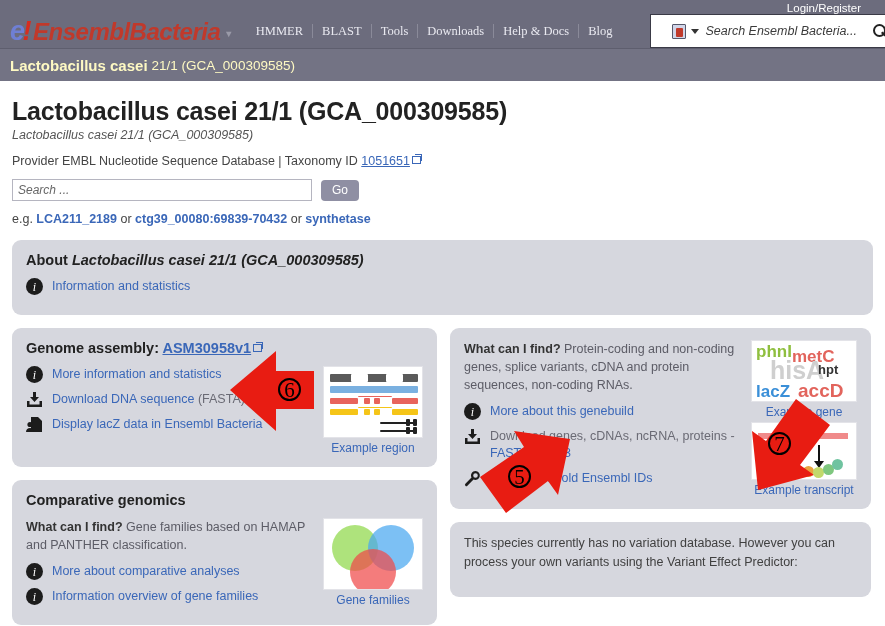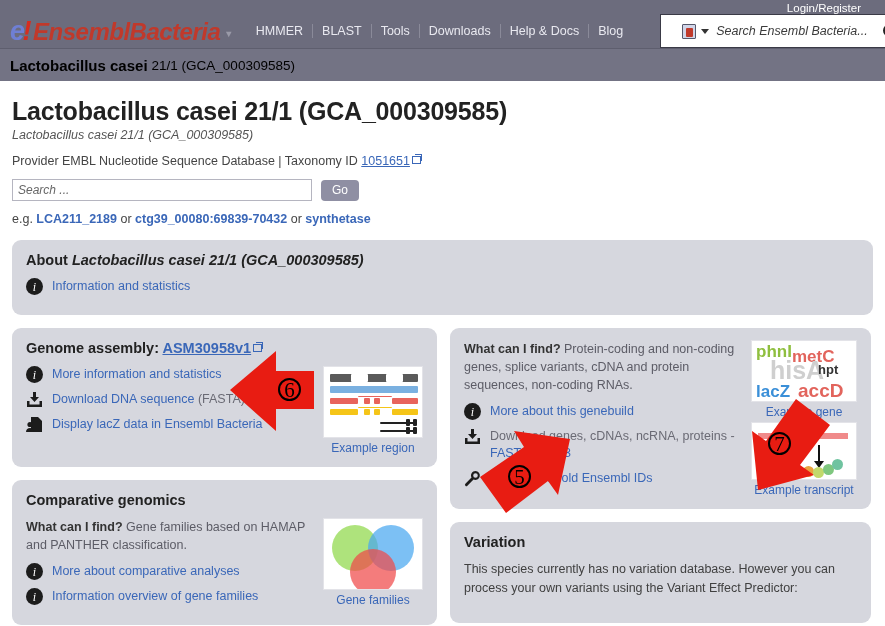--- a/index.html
+++ b/index.html
@@ -50,20 +50,21 @@
   .logo .bang { color:#d62d20; font-size:27px; font-weight:bold; font-style:italic; margin-left:-2px; margin-right:2px;}
   .logo .word { color:#c0392b; }
   .logo .caret {
     color:#9a9aa8; font-size:10px; font-style:normal;
     margin-left:6px; position:relative; top:-3px;
   }
   .nav {
     display:flex; align-items:center;
     margin-left:16px;
     font-size:12.5px;
+    font-family:Liberation Serif, serif;
   }
   .nav a {
     color:#e9e9f0; text-decoration:none;
     padding:0 9px;
     border-right:1px solid #8a8a99;
     line-height:14px;
     white-space:nowrap;
   }
   .nav a:last-child { border-right:none; }
   .searchbox {
@@ -129,21 +130,21 @@
     transform:rotate(45deg);
   }
 
   
   .species-bar {
     background:#737384;
     height:33px;
     display:flex;
     align-items:center;
     padding-left:10px;
-    color:#000000;
+    color:#fef9c3;
     border-top:1px solid #5e5e6e;
   }
   .species-bar .sp-name { font-weight:bold; font-size:15px; }
   .species-bar .sp-rest { font-size:13.5px; margin-left:4px; }
 
   
   .content { padding:12px 12px 0 12px; }
   h1.page-title {
     font-size:25px;
     font-weight:bold;
@@ -561,21 +562,20 @@
               <span class="tr-el" style="left:61px;top:44px;width:11px;height:11px;border-radius:50%;background:#c2d96b;"></span>
               <span class="tr-el" style="left:71px;top:41px;width:11px;height:11px;border-radius:50%;background:#7fc77f;"></span>
               <span class="tr-el" style="left:80px;top:36px;width:11px;height:11px;border-radius:50%;background:#6fc3a0;"></span>
             </div>
             <a href="#" class="thumb-cap">Example transcript</a>
           </div>
         </div>
       </div>
 
       <div class="panel">
-        <h2>Variation</h2>
         <div class="variation-txt" style="max-width:400px;">This species currently has no variation database. However you can process your own variants using the Variant Effect Predictor:</div>
 
       </div>
 
     </div>
   </div>
 </div>
 
 <div class="arrow" style="left:228px;top:345px;width:110px;height:105px;">
   <svg width="110" height="105" viewBox="0 0 110 105">

